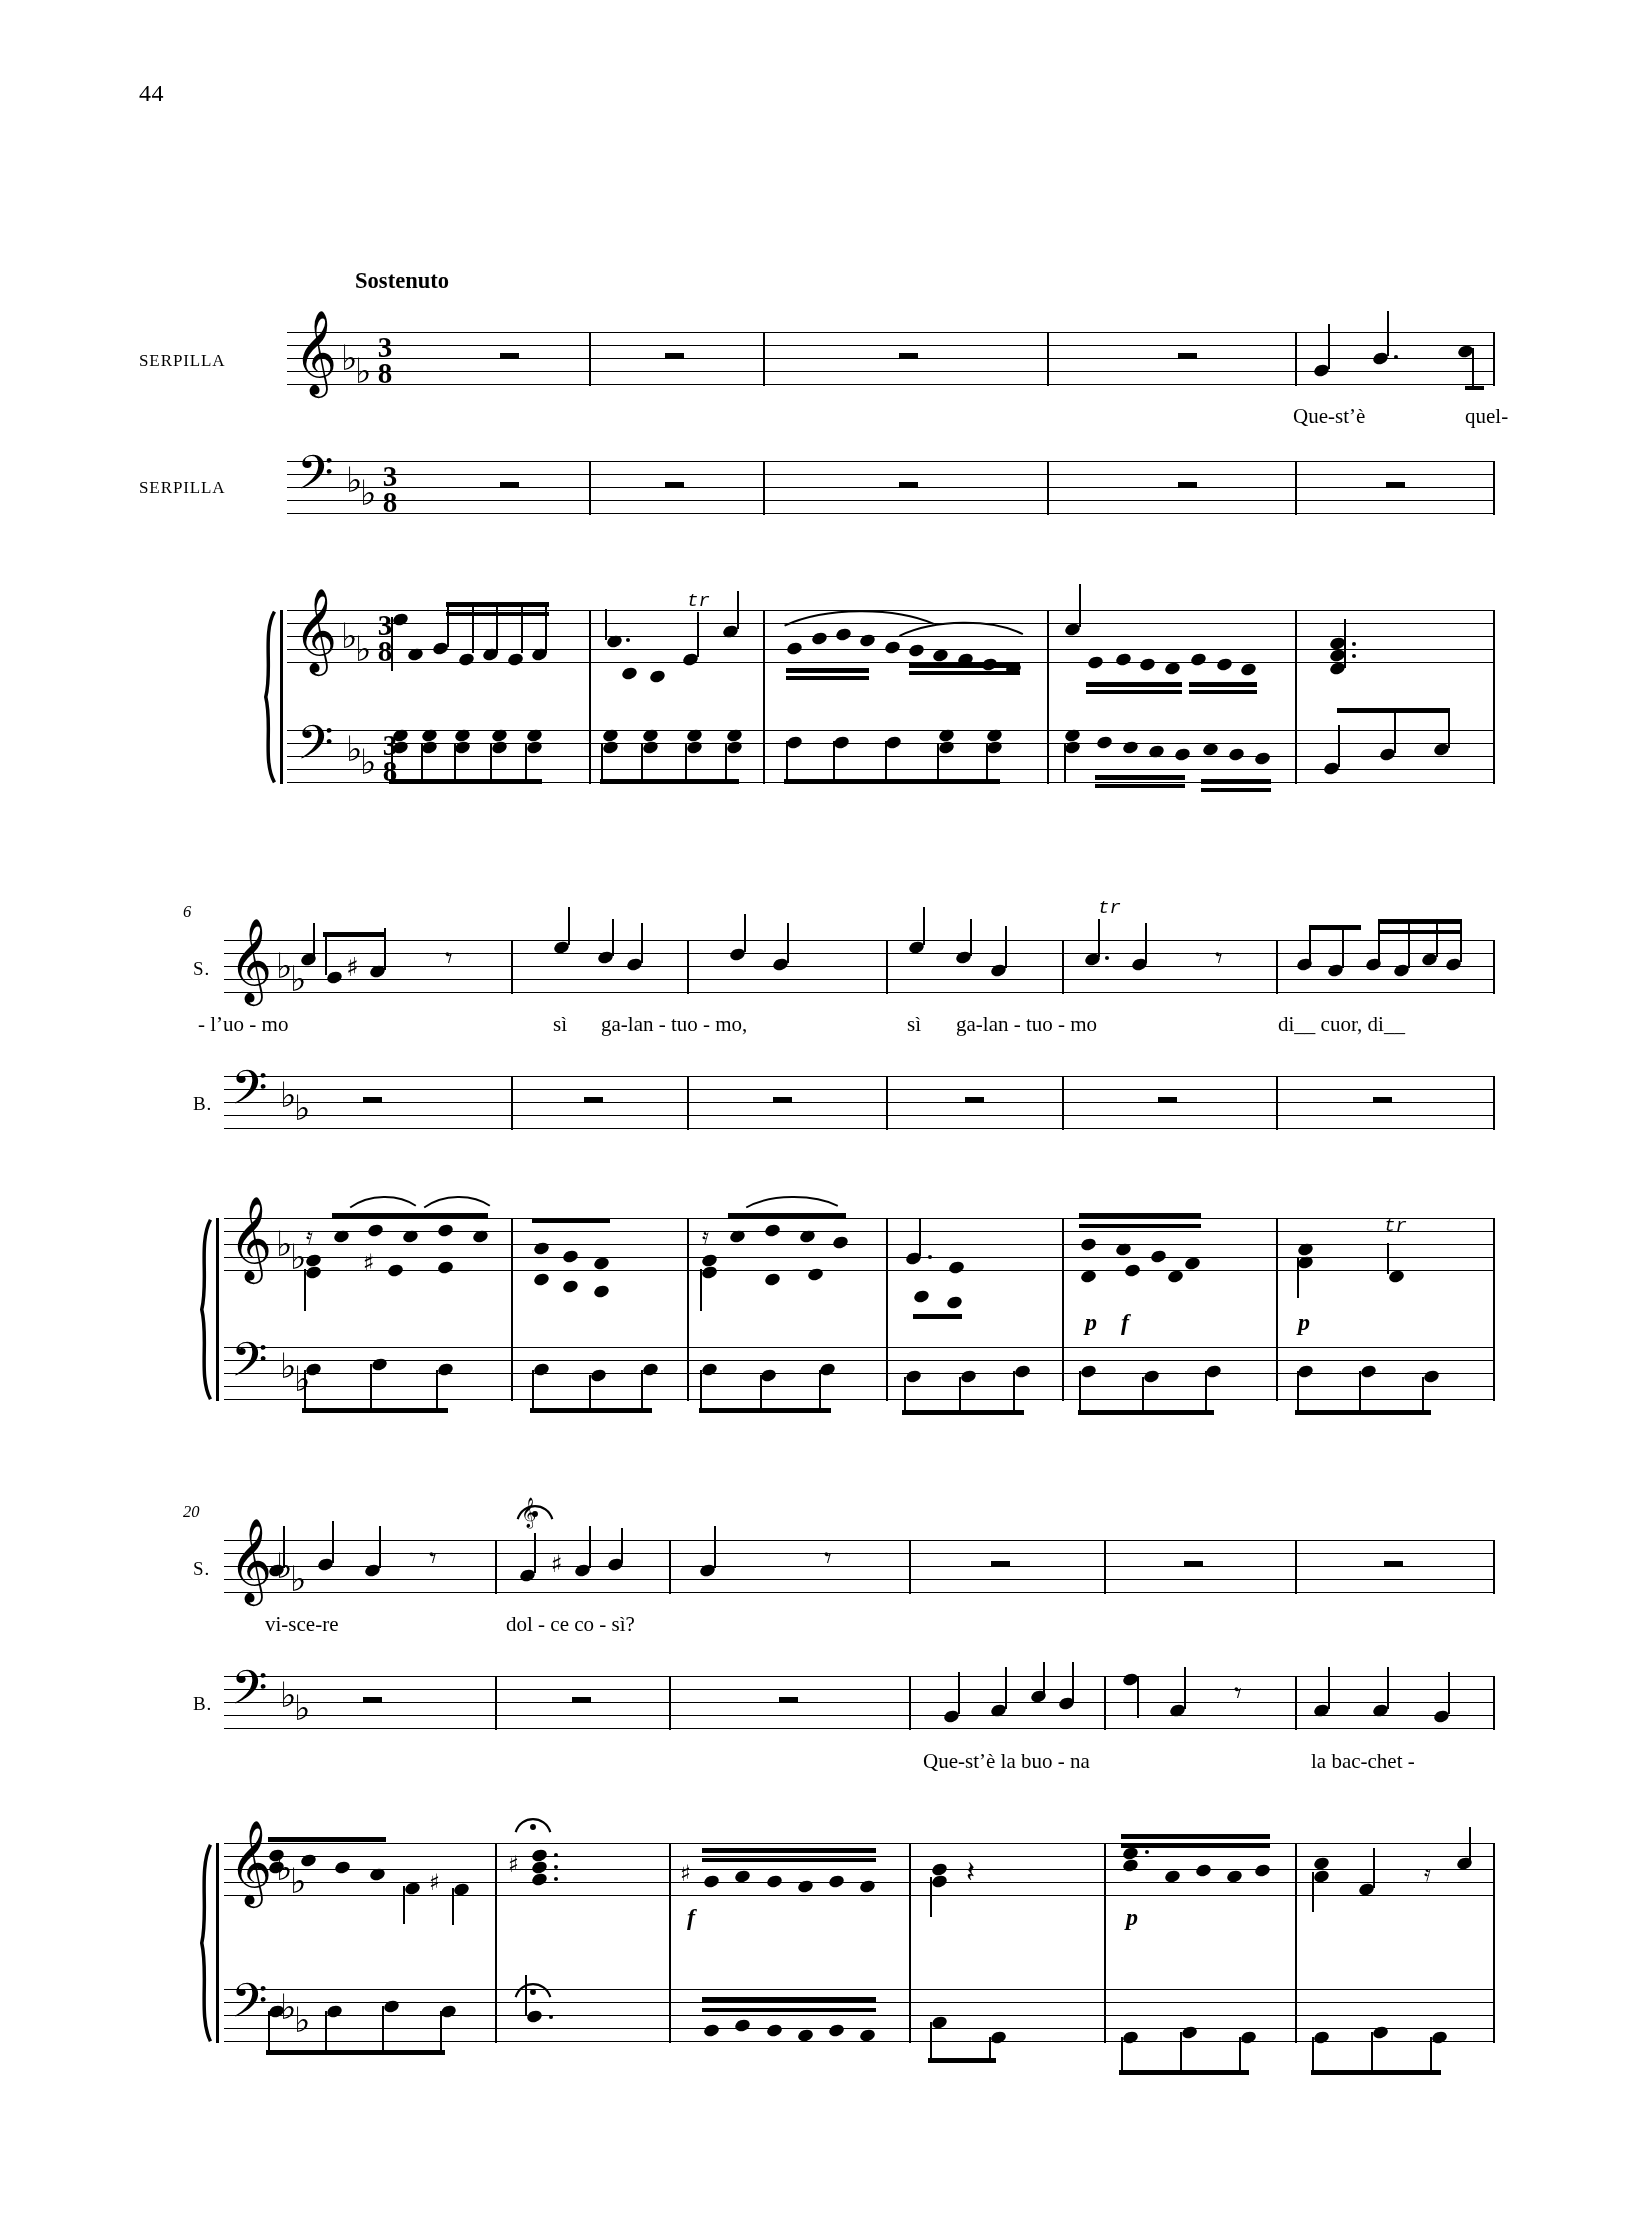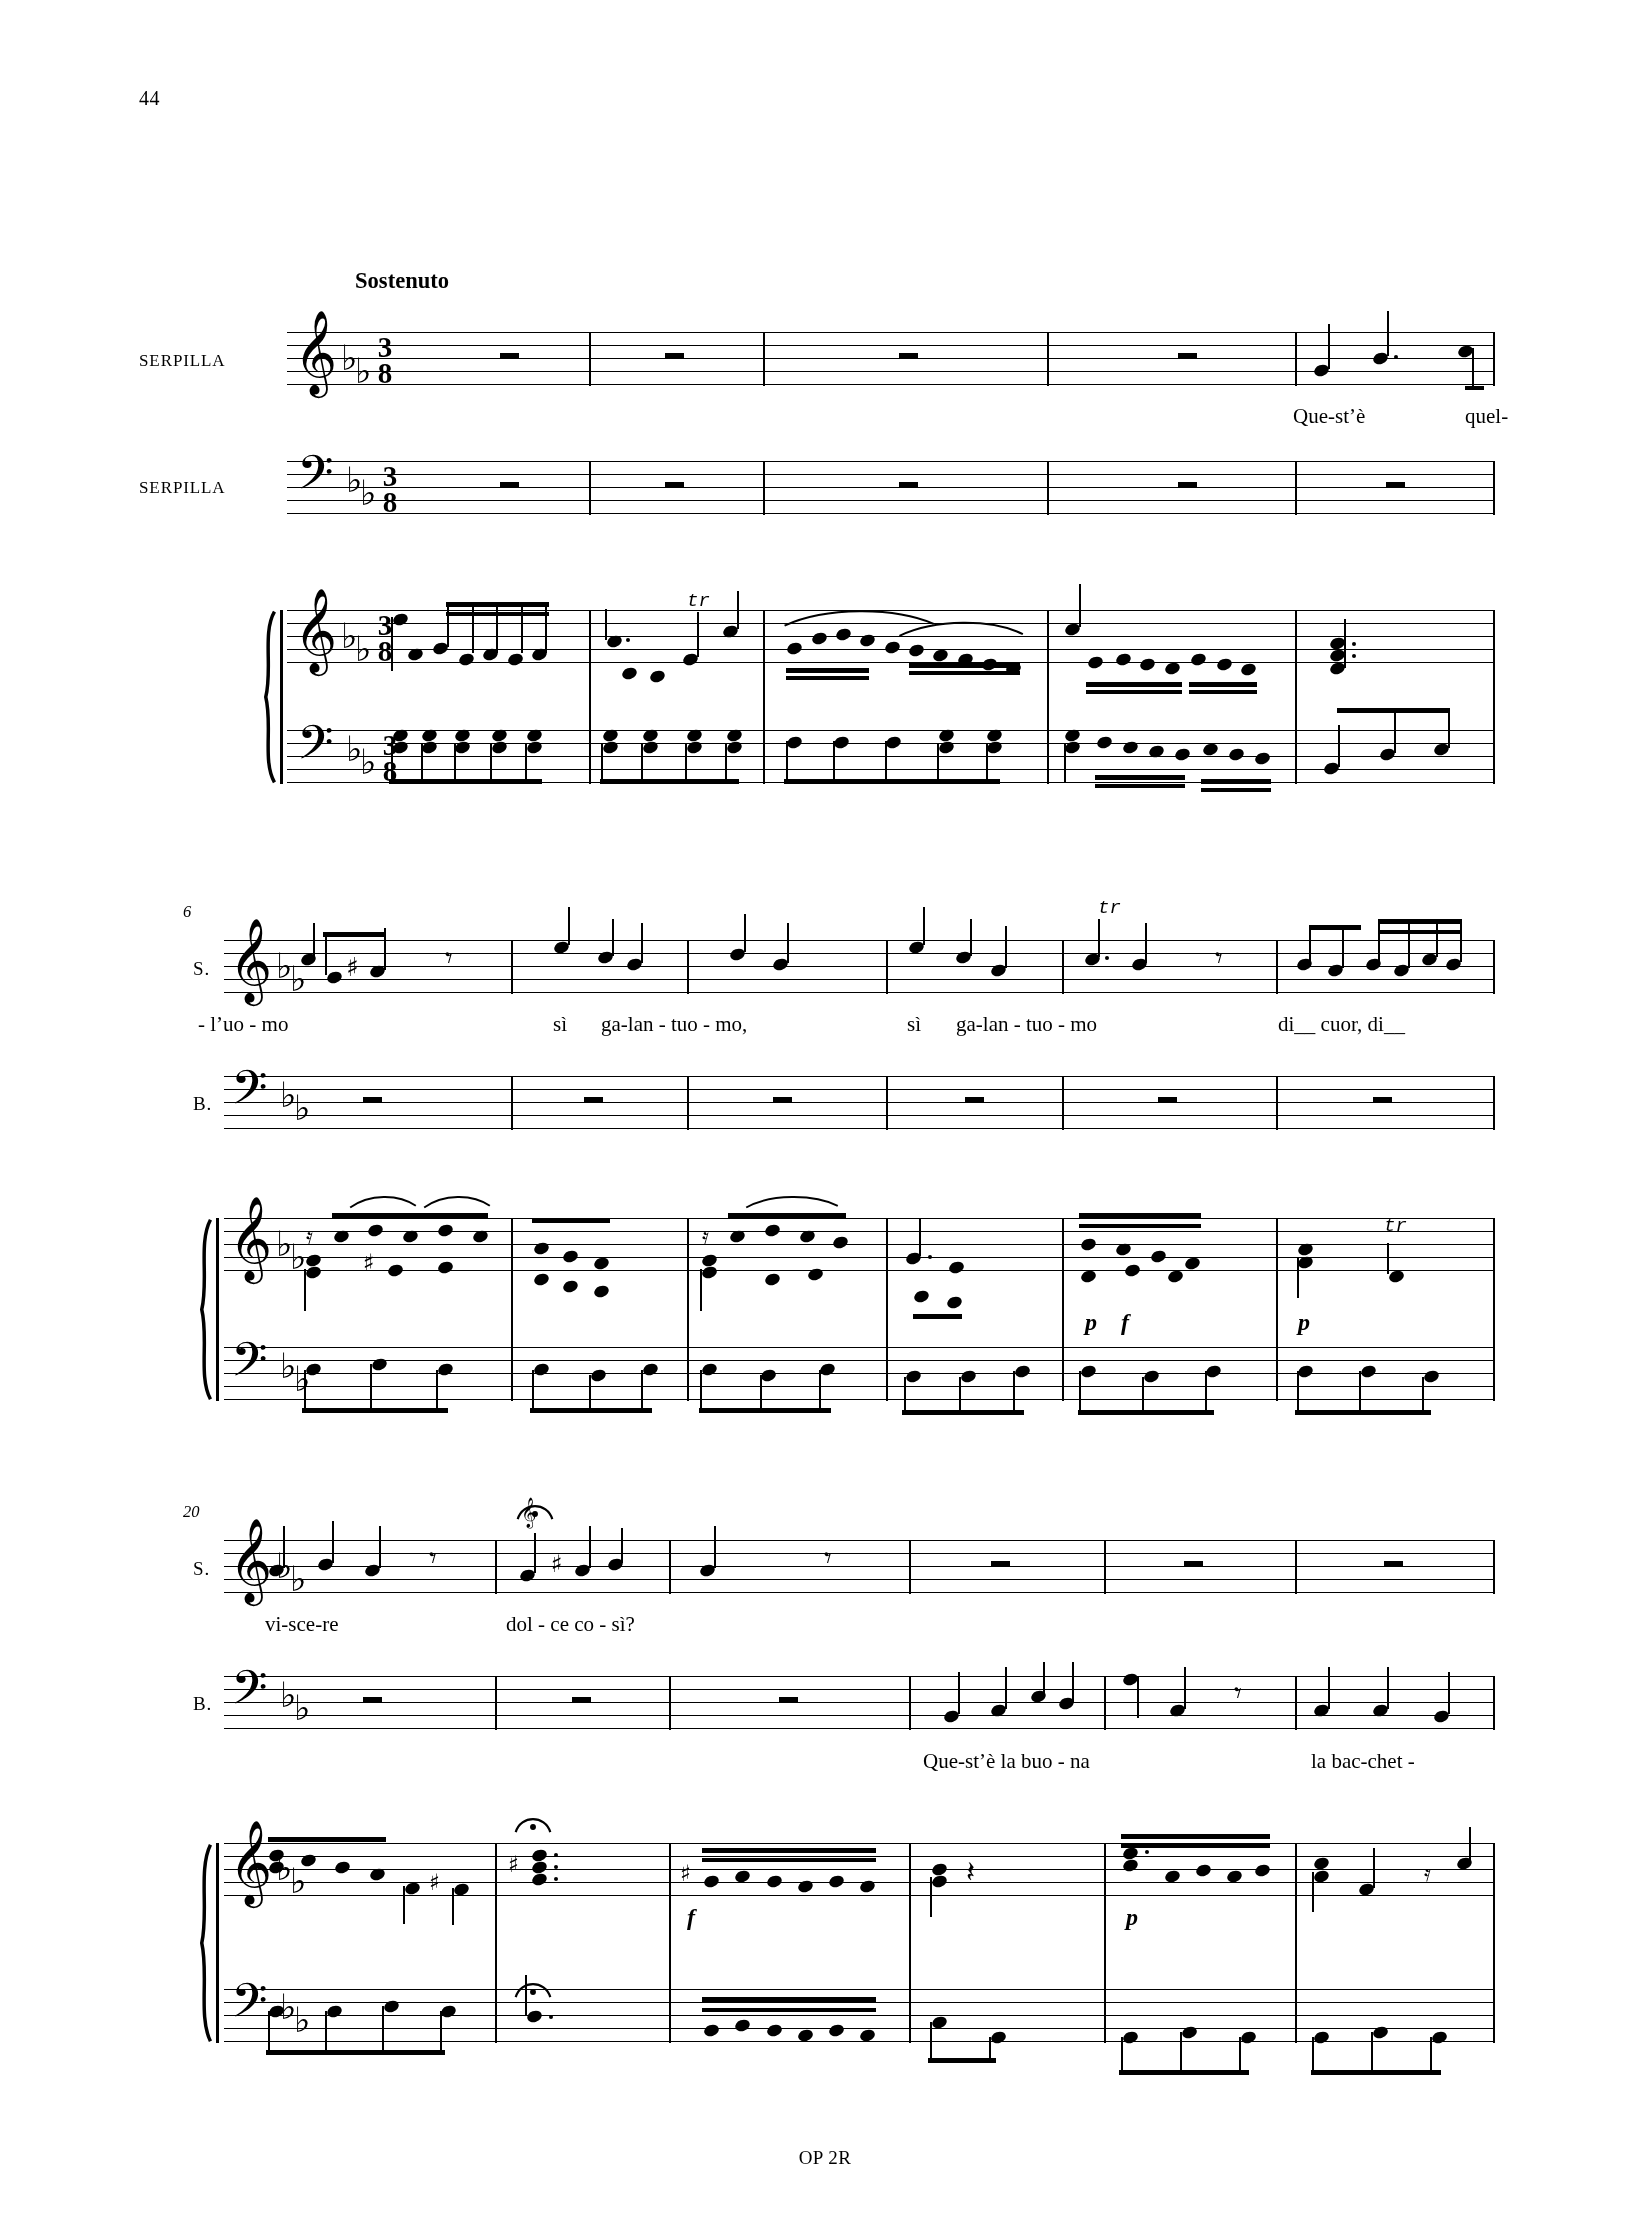--- a/index.html
+++ b/index.html
@@ -17,22 +17,22 @@
   }
   .page {
     position: absolute;
     inset: 0;
     background: #ffffff;
   }
   
   .page-number {
     position: absolute;
     left: 139px;
-    top: 87px;
-    font-size: 20px;
+    top: 80px;
+    font-size: 24px;
     letter-spacing: 0.4px;
   }
   .movement-title {
     position: absolute;
     left: 0;
     right: 0;
     top: 172px;
     text-align: center;
     font-size: 24px;
   }
@@ -888,15 +888,14 @@
 
     <div class="notehead" style="left:1314px; top:563px;"></div>
     <div class="notehead" style="left:1373px; top:558px;"></div>
     <div class="notehead" style="left:1432px; top:563px;"></div>
     <div class="stem" style="left:1312px; top:568px; height:37px;"></div>
     <div class="stem" style="left:1371px; top:563px; height:42px;"></div>
     <div class="stem" style="left:1430px; top:568px; height:37px;"></div>
     <div class="beam" style="left:1311px; top:601px; width:130px;"></div>
   </div>
 
-  <div class="footer">OP 2R</div>
 </div>
 
 
 </body></html>

